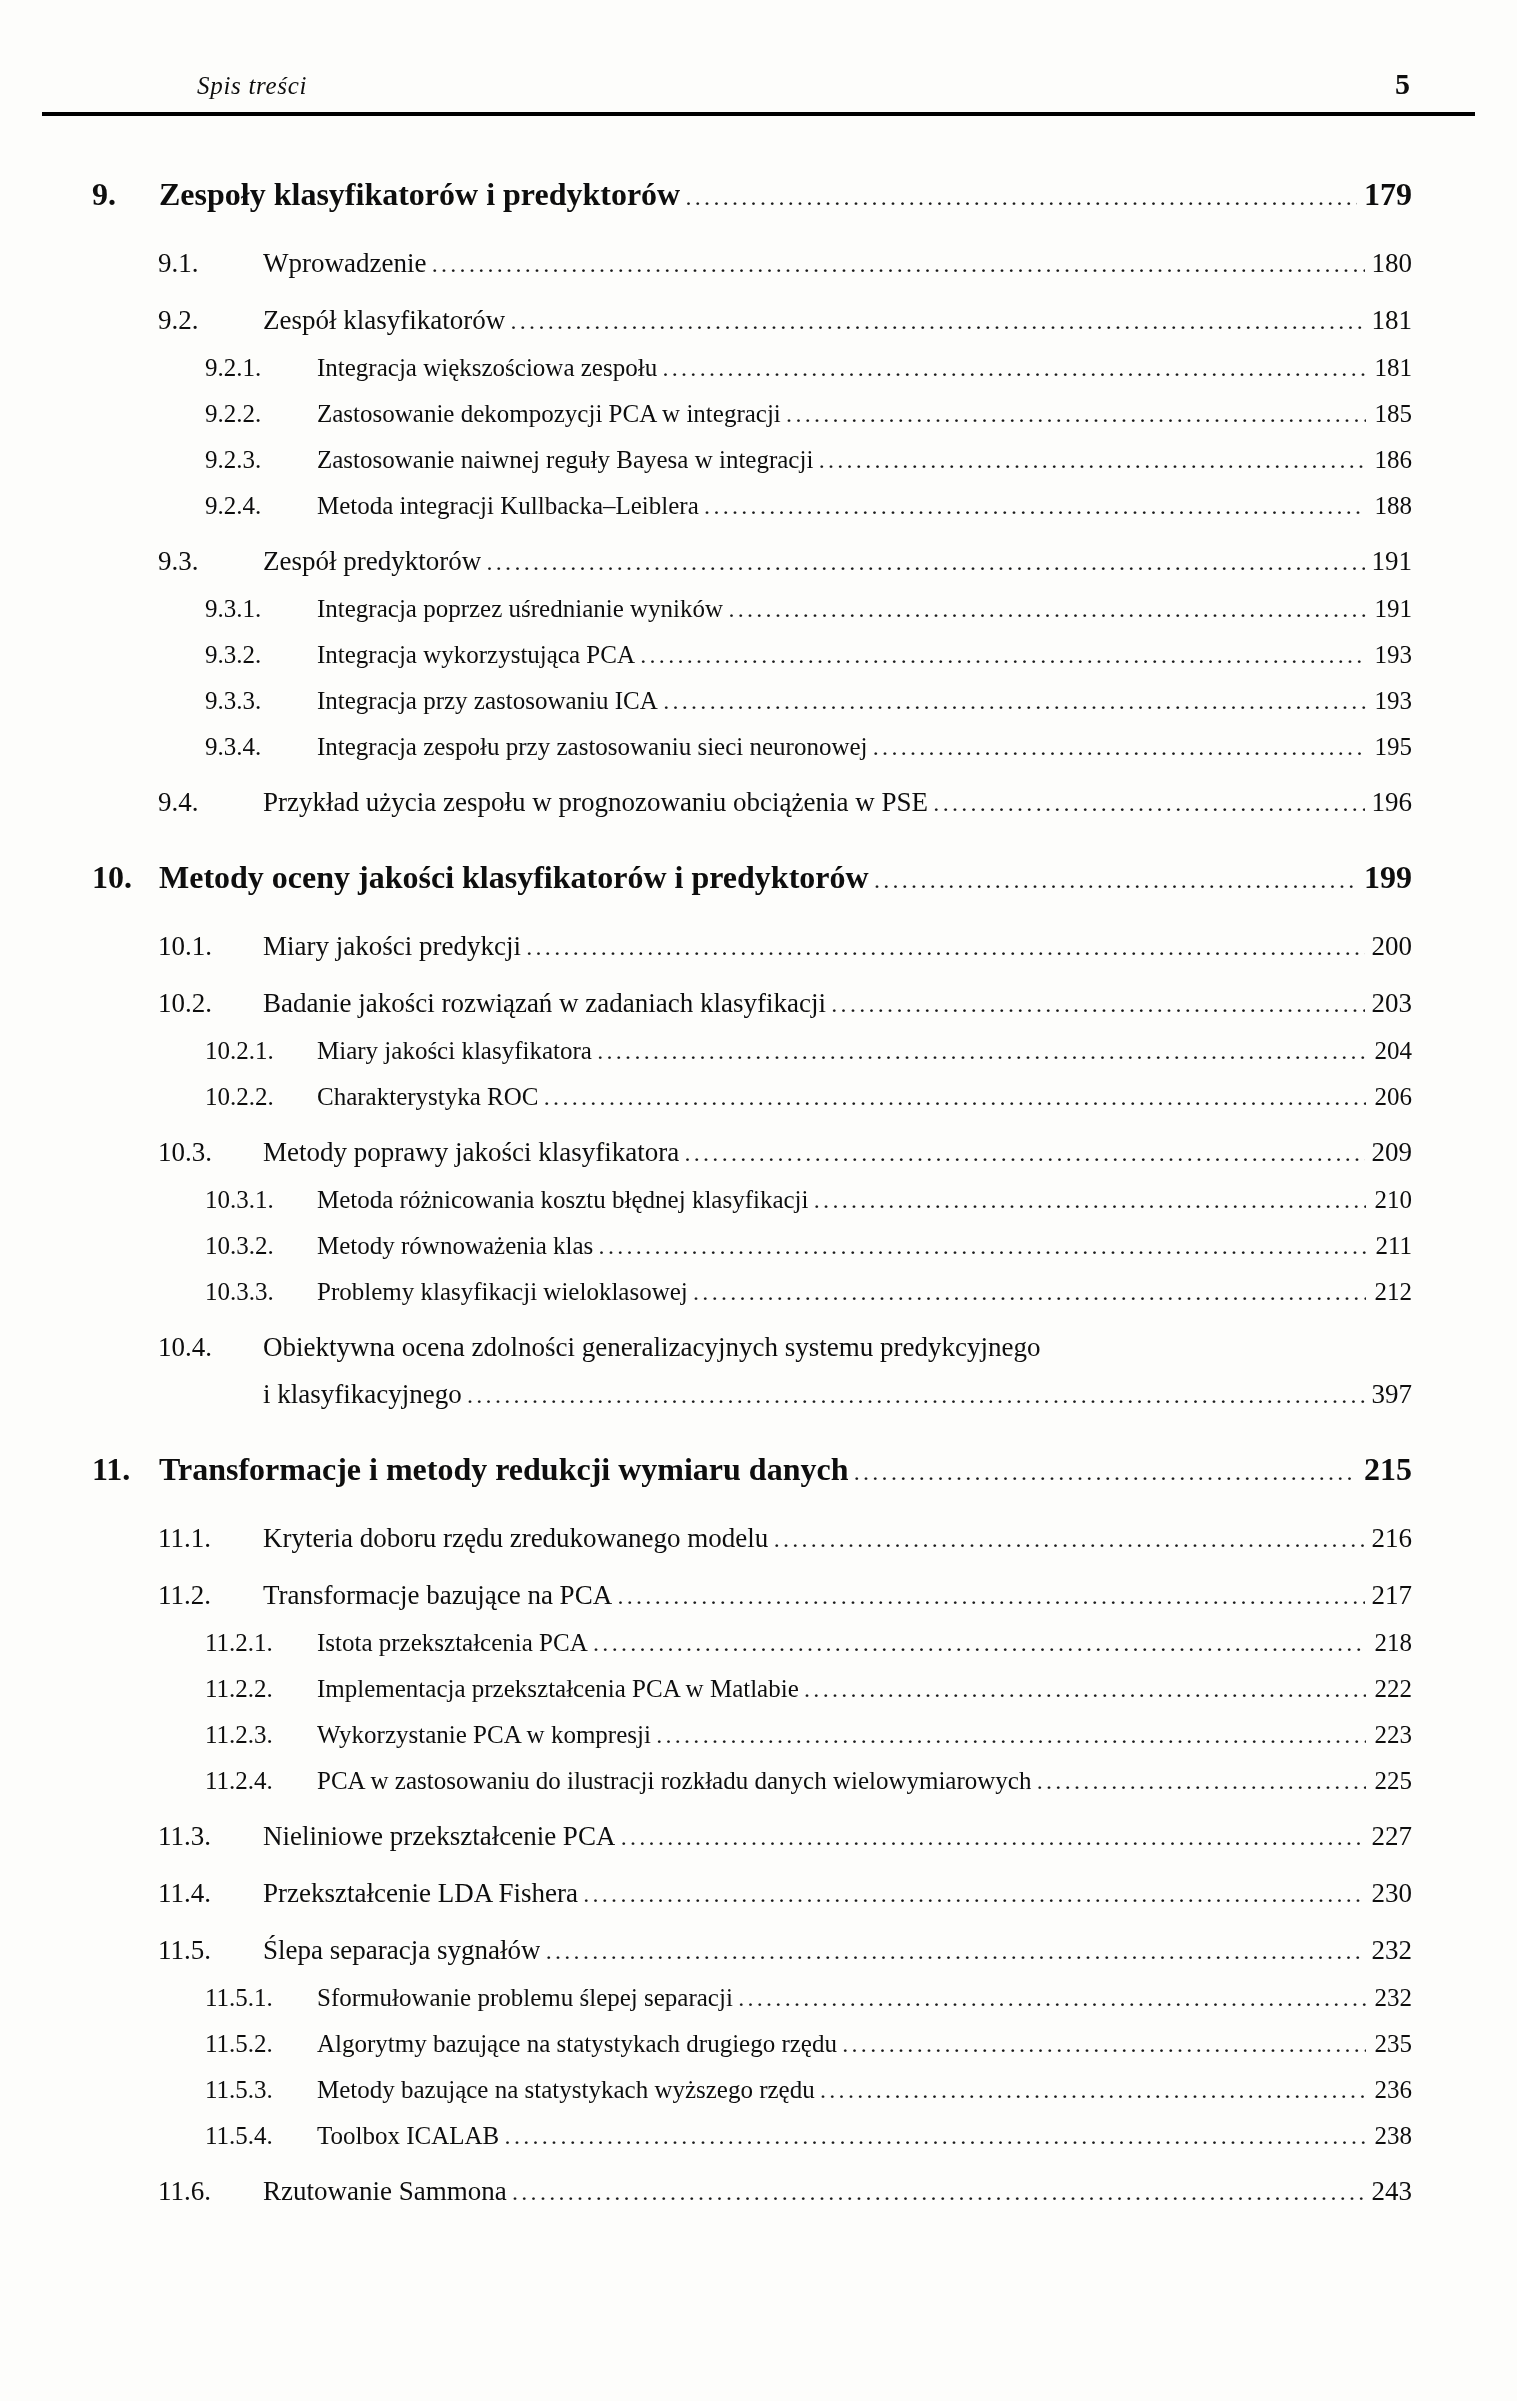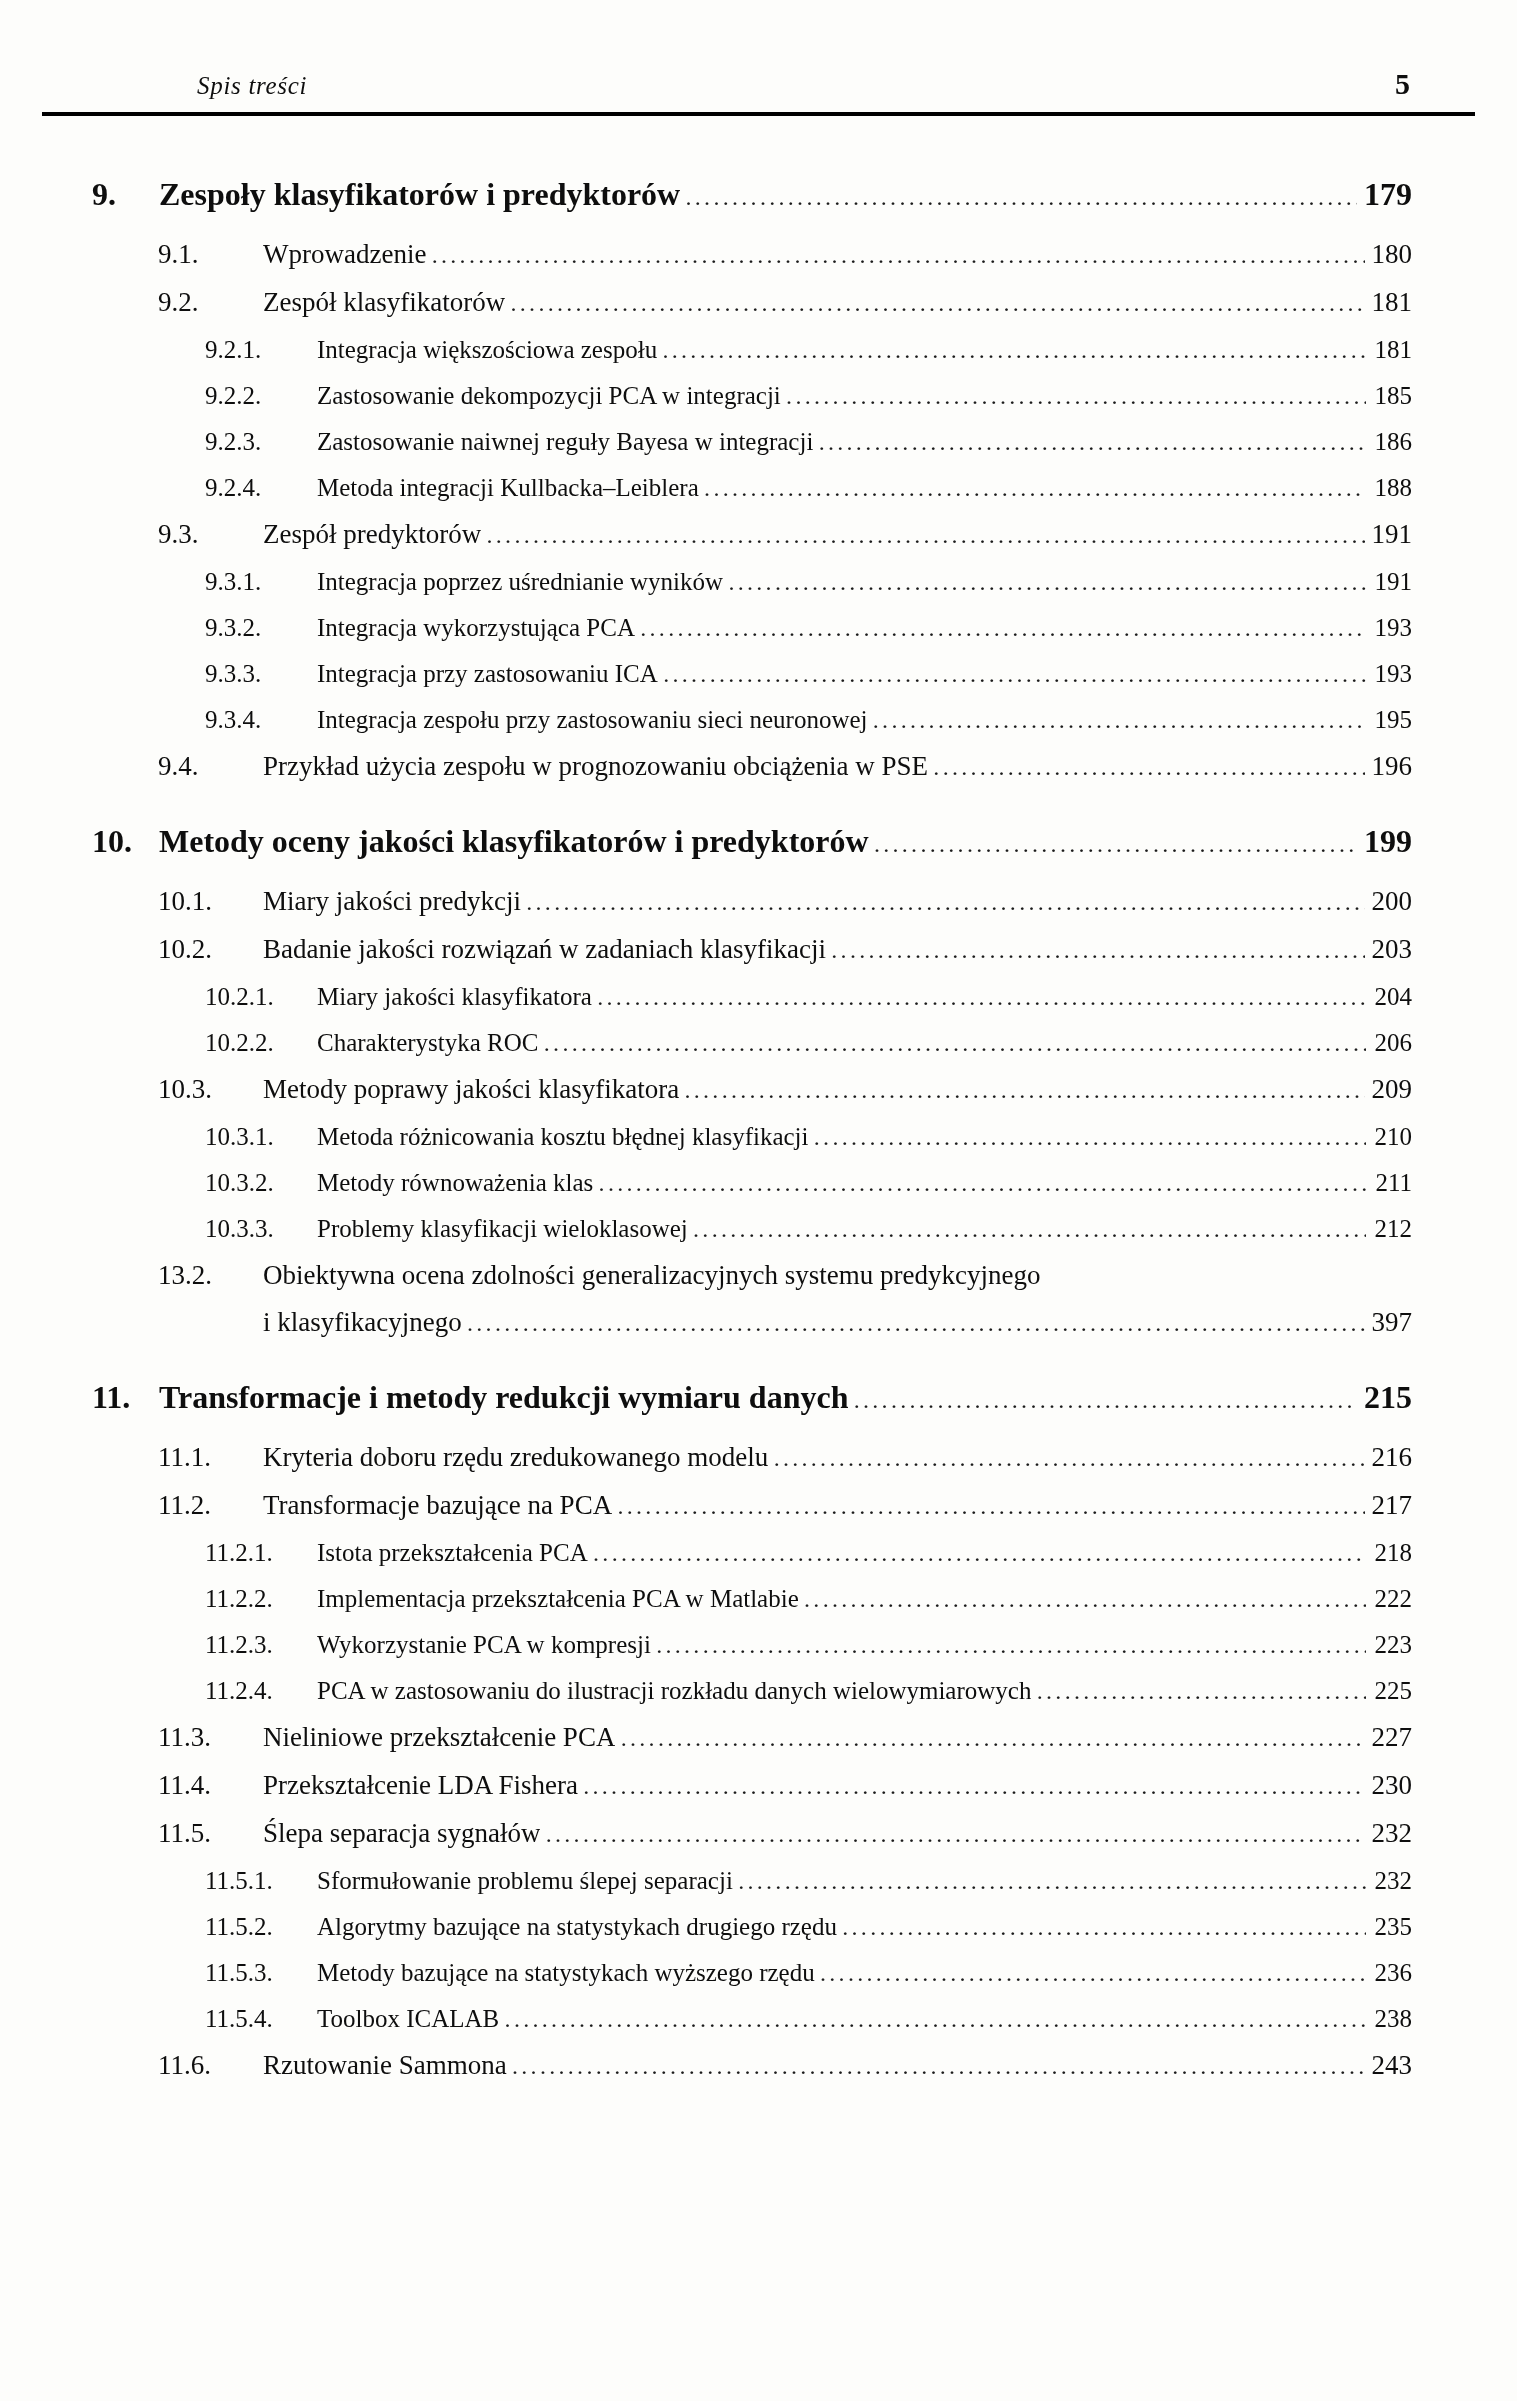--- a/index.html
+++ b/index.html
@@ -63,21 +63,21 @@
   }
   .toc-row.level-3 {
     padding-left: 113px;
     font-size: 25px;
     line-height: 46px;
   }
   .num {
     flex: 0 0 auto;
   }
   .level-1 .num { width: 67px; }
-  .level-2 .num { width: 105px; }
+  .level-2 .num { width: 105px; margin-top: 9px; }
   .level-3 .num { width: 112px; }
   .entry-title {
     flex: 0 1 auto;
     overflow: hidden;
   }
   .leader {
     flex: 1 1 13px;
     overflow: hidden;
     white-space: nowrap;
     margin: 0 6.6px 0 5.3px;
@@ -236,21 +236,21 @@
         <span class="leader"></span>
         <span class="page-num">211</span>
       </div>
       <div class="toc-row level-3">
         <span class="num">10.3.3.</span>
         <span class="entry-title">Problemy klasyfikacji wieloklasowej</span>
         <span class="leader"></span>
         <span class="page-num">212</span>
       </div>
       <div class="toc-row level-2">
-        <span class="num">13.2.</span>
+        <span class="num">10.4.</span>
         <span class="entry-title">Obiektywna ocena zdolności generalizacyjnych systemu predykcyjnego</span>
       </div>
       <div class="toc-row level-2">
         <span class="num"></span>
         <span class="entry-title">i klasyfikacyjnego</span>
         <span class="leader"></span>
         <span class="page-num">397</span>
       </div>
       <div class="toc-row level-1">
         <span class="num">11.</span>

